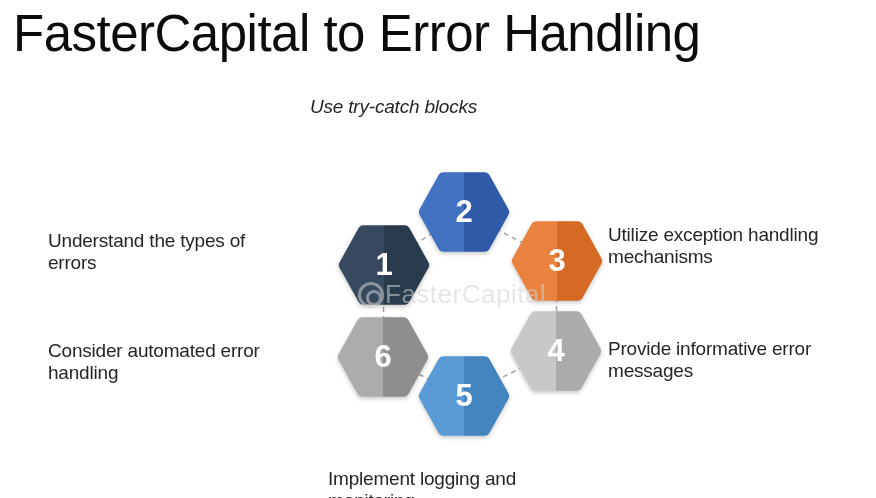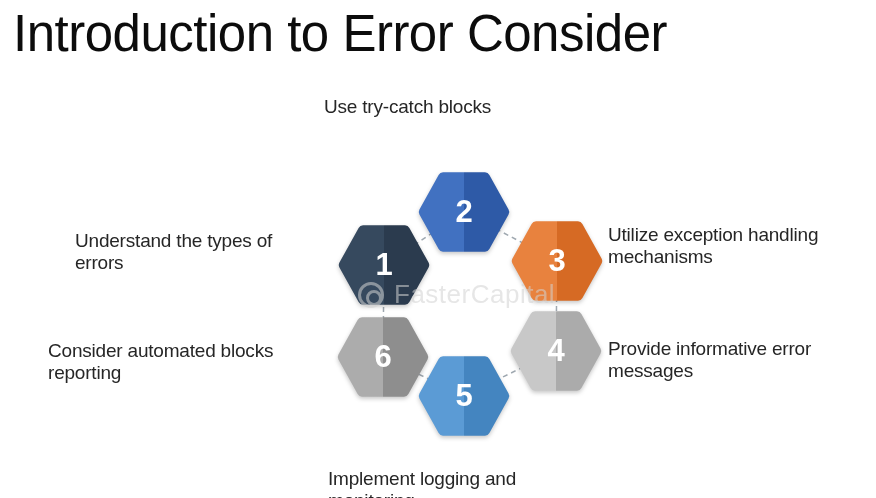--- a/index.html
+++ b/index.html
@@ -23,22 +23,22 @@
     letter-spacing: -0.5px;
     white-space: nowrap;
   }
   .step-label {
     position: absolute;
     font-size: 19px;
     line-height: 22px;
     color: #262626;
     letter-spacing: -0.2px;
   }
-  .label-top    { left: 324px; top: 96px;  width: 300px; }
-  .label-left1  { left: 48px;  top: 230px; width: 250px; margin-left: 27px; }
+  .label-top    { left: 310px; top: 96px;  width: 300px; font-style: italic; }
+  .label-left1  { left: 48px;  top: 230px; width: 250px; }
   .label-right1 { left: 608px; top: 224px; width: 252px; }
   .label-left2  { left: 48px;  top: 340px; width: 250px; }
   .label-right2 { left: 608px; top: 338px; width: 252px; }
   .label-bottom { left: 328px; top: 468px; width: 240px; }
 
   #connectors {
     position: absolute;
     left: 0; top: 0;
     width: 876px; height: 498px;
     z-index: 1;
@@ -74,21 +74,21 @@
   .hex-4 { left: 510px; top: 309px; }
   .hex-5 { left: 418px; top: 354px; }
   .hex-6 { left: 337px; top: 315px; }
 
   .watermark {
     position: absolute;
     left: 358px;
     top: 279px;
     display: flex;
     align-items: center;
-    gap: 10px;
+    gap: 1px;
     z-index: 4;
     opacity: 0.55;
     pointer-events: none;
   }
   .watermark .wm-logo {
     width: 26px;
     height: 26px;
     border: 3px solid #d2d2d2;
     border-radius: 50%;
     position: relative;
@@ -107,21 +107,21 @@
     color: #d2d2d2;
     letter-spacing: 0.5px;
     white-space: nowrap;
   }
 </style>
 </head>
 <body>
 
 <div id="slide">
 
-  <h1 class="page-title">Introduction to Error Consider</h1>
+  <h1 class="page-title">FasterCapital to Error Handling</h1>
 
   <svg id="connectors" viewBox="0 0 876 498" xmlns="http://www.w3.org/2000/svg">
     <g stroke="#9FA8B0" stroke-width="1.5" stroke-dasharray="5,4" fill="none">
       <line x1="384" y1="265" x2="464" y2="212"></line>
       <line x1="464" y1="212" x2="557" y2="261"></line>
       <line x1="557" y1="261" x2="556" y2="351"></line>
       <line x1="556" y1="351" x2="464" y2="396"></line>
       <line x1="464" y1="396" x2="383" y2="357"></line>
       <line x1="383" y1="357" x2="384" y2="265"></line>
     </g>
@@ -203,20 +203,20 @@
       <polygon points="27,8 73,8 94,46 73,84 27,84 6,46" fill="url(#g5)" stroke="url(#g5)" stroke-width="11" stroke-linejoin="round"></polygon>
     </svg>
     <span class="num">6</span>
   </div>
 
   <div class="step-label label-top">Use try-catch blocks</div>
   <div class="step-label label-left1">Understand the types of errors</div>
   <div class="step-label label-right2">Provide informative error messages</div>
   <div class="step-label label-right1">Utilize exception handling mechanisms</div>
   <div class="step-label label-bottom">Implement logging and monitoring</div>
-  <div class="step-label label-left2">Consider automated blocks reporting</div>
+  <div class="step-label label-left2">Consider automated error handling</div>
 
   <div class="watermark">
     <span class="wm-logo"></span>
     <span class="wm-text">FasterCapital</span>
   </div>
 
 </div>
 
 </body></html>

